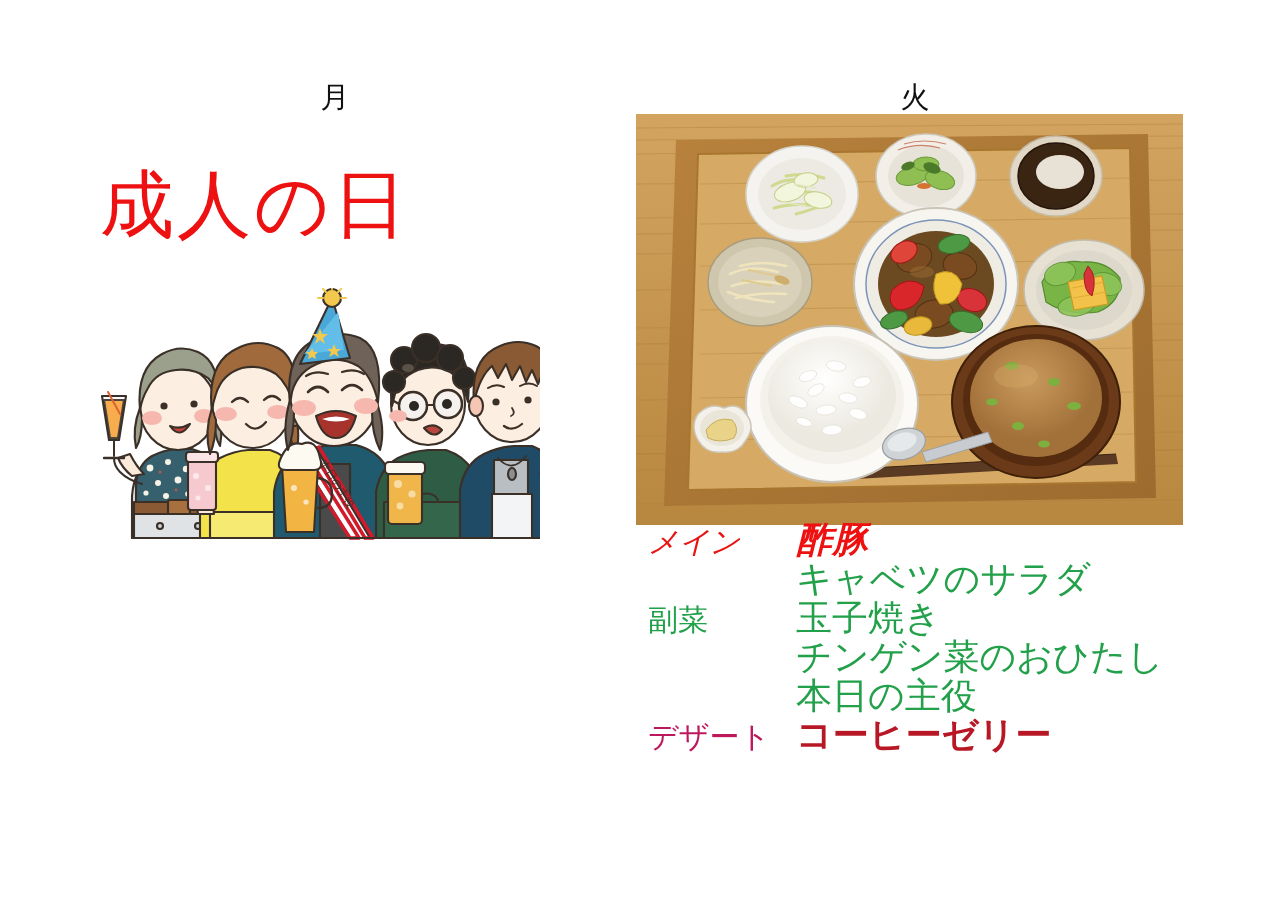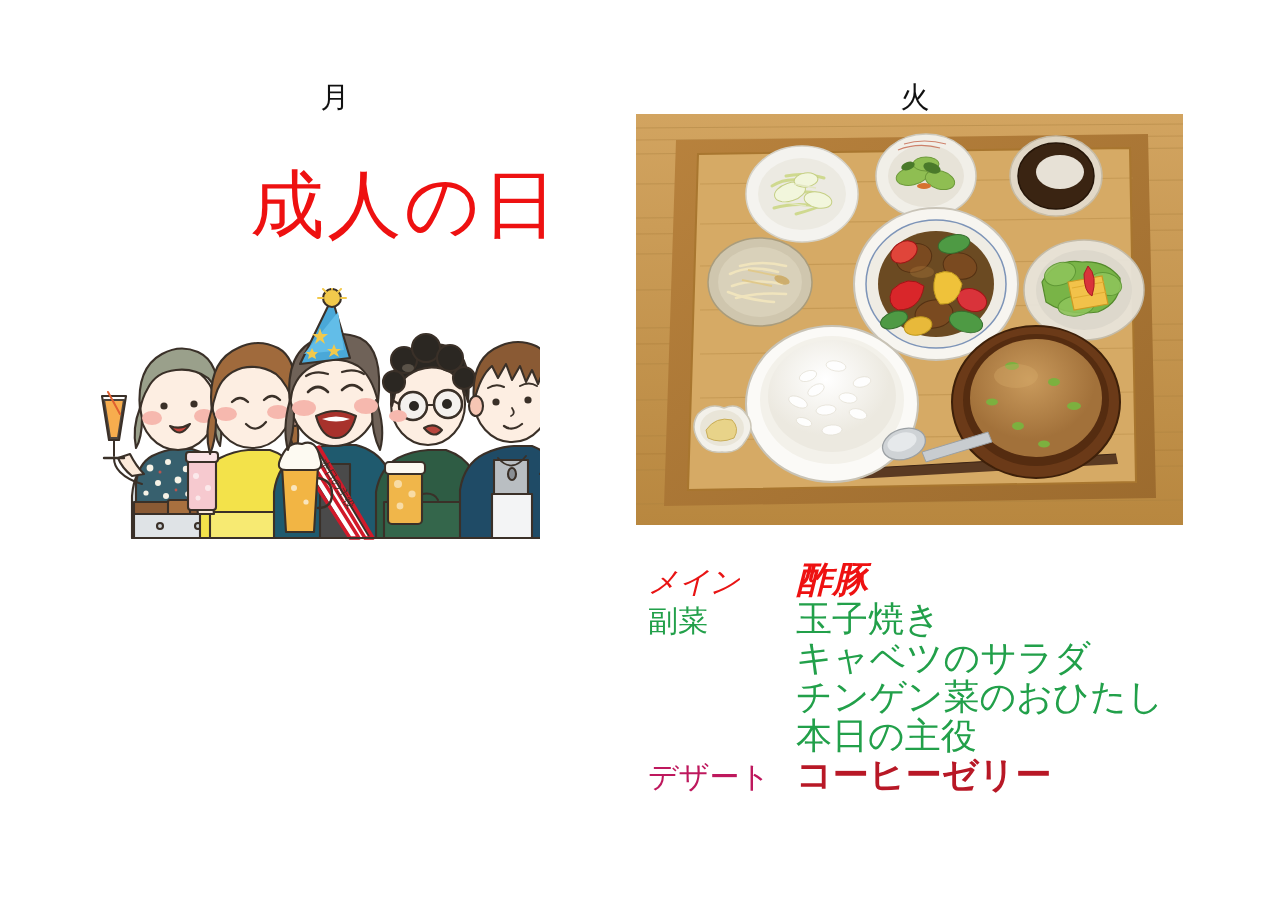--- a/index.html
+++ b/index.html
@@ -28,21 +28,21 @@
     white-space: nowrap;
   }
   #day-header-mon { left: 245px; top: 83px; width: 180px; }
   #day-header-tue { left: 825px; top: 83px; width: 180px; }
 
   
   .holiday-title {
     position: absolute;
     left: 100px; top: 168px;
     width: 460px;
-    text-align: right;
+    text-align: left;
     font-size: 74px;
     line-height: 1;
     color: #ee1111;
     letter-spacing: 3px;
     white-space: nowrap;
     font-weight: 400;
   }
 
   
   .illustration {
@@ -58,21 +58,21 @@
     left: 636px; top: 114px;
     width: 547px; height: 411px;
     overflow: hidden;
     background: #c99a52;
   }
   .photo-frame svg { display: block; width: 100%; height: 100%; }
 
   
   .menu-block {
     position: absolute;
-    left: 648px; top: 560px;
+    left: 648px; top: 520px;
     width: 560px;
   }
   .menu-row {
     display: flex;
     align-items: baseline;
     height: 39px;
   }
   .menu-label {
     width: 148px;
     flex: 0 0 148px;
@@ -566,27 +566,27 @@
   </div>
 
   <div class="menu-block">
 
     <div class="menu-row">
       <div class="menu-label c-main-label">メイン</div>
       <div class="menu-value c-main-value">酢豚</div>
     </div>
 
     <div class="menu-row">
+      <div class="menu-label"></div>
+      <div class="menu-value c-side-value">キャベツのサラダ</div>
+    </div>
+
+    <div class="menu-row">
       <div class="menu-label c-side-label">副菜</div>
       <div class="menu-value c-side-value">玉子焼き</div>
-    </div>
-
-    <div class="menu-row">
-      <div class="menu-label"></div>
-      <div class="menu-value c-side-value">キャベツのサラダ</div>
     </div>
 
     <div class="menu-row">
       <div class="menu-label"></div>
       <div class="menu-value c-side-value">チンゲン菜のおひたし</div>
     </div>
 
     <div class="menu-row">
       <div class="menu-label"></div>
       <div class="menu-value c-side-value">本日の主役</div>

